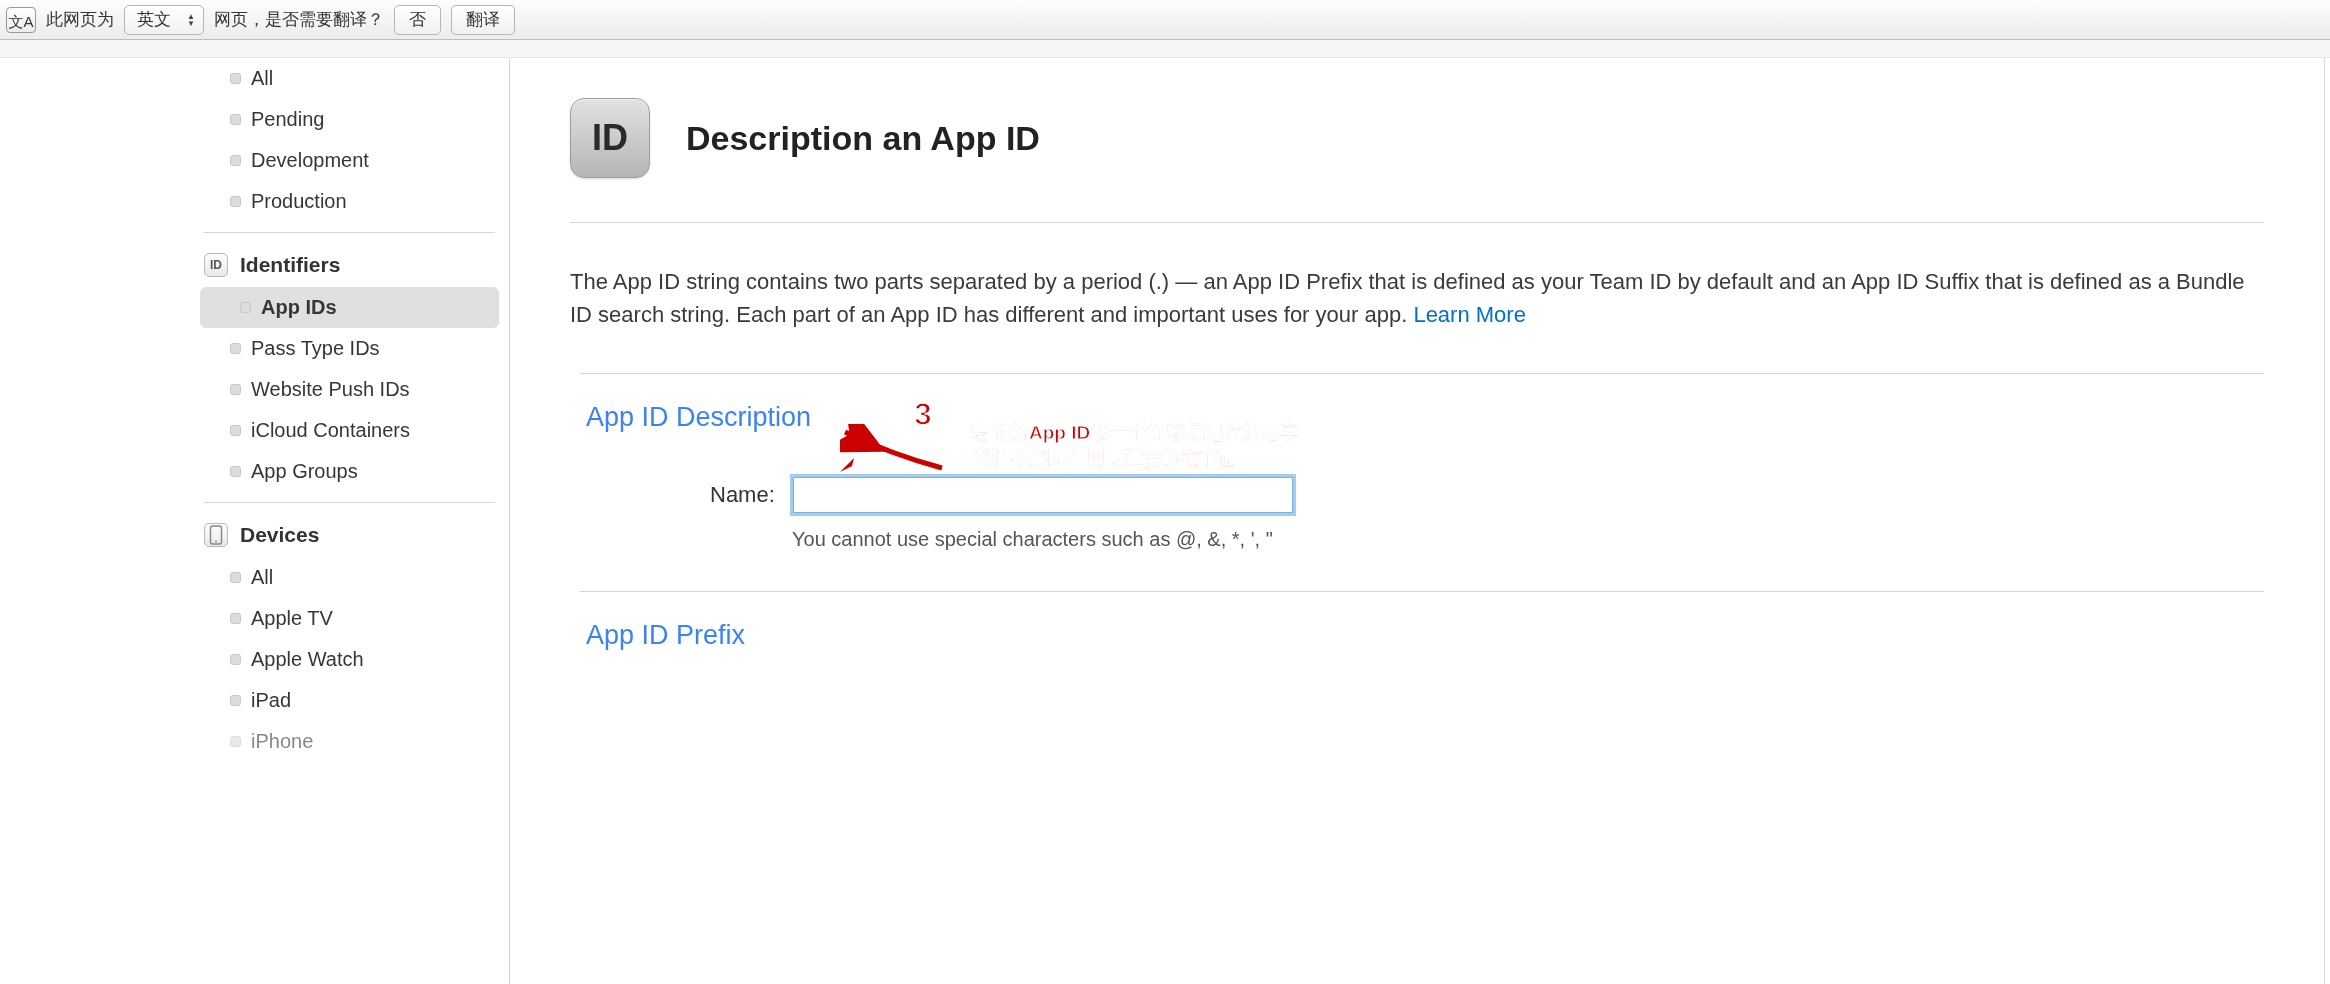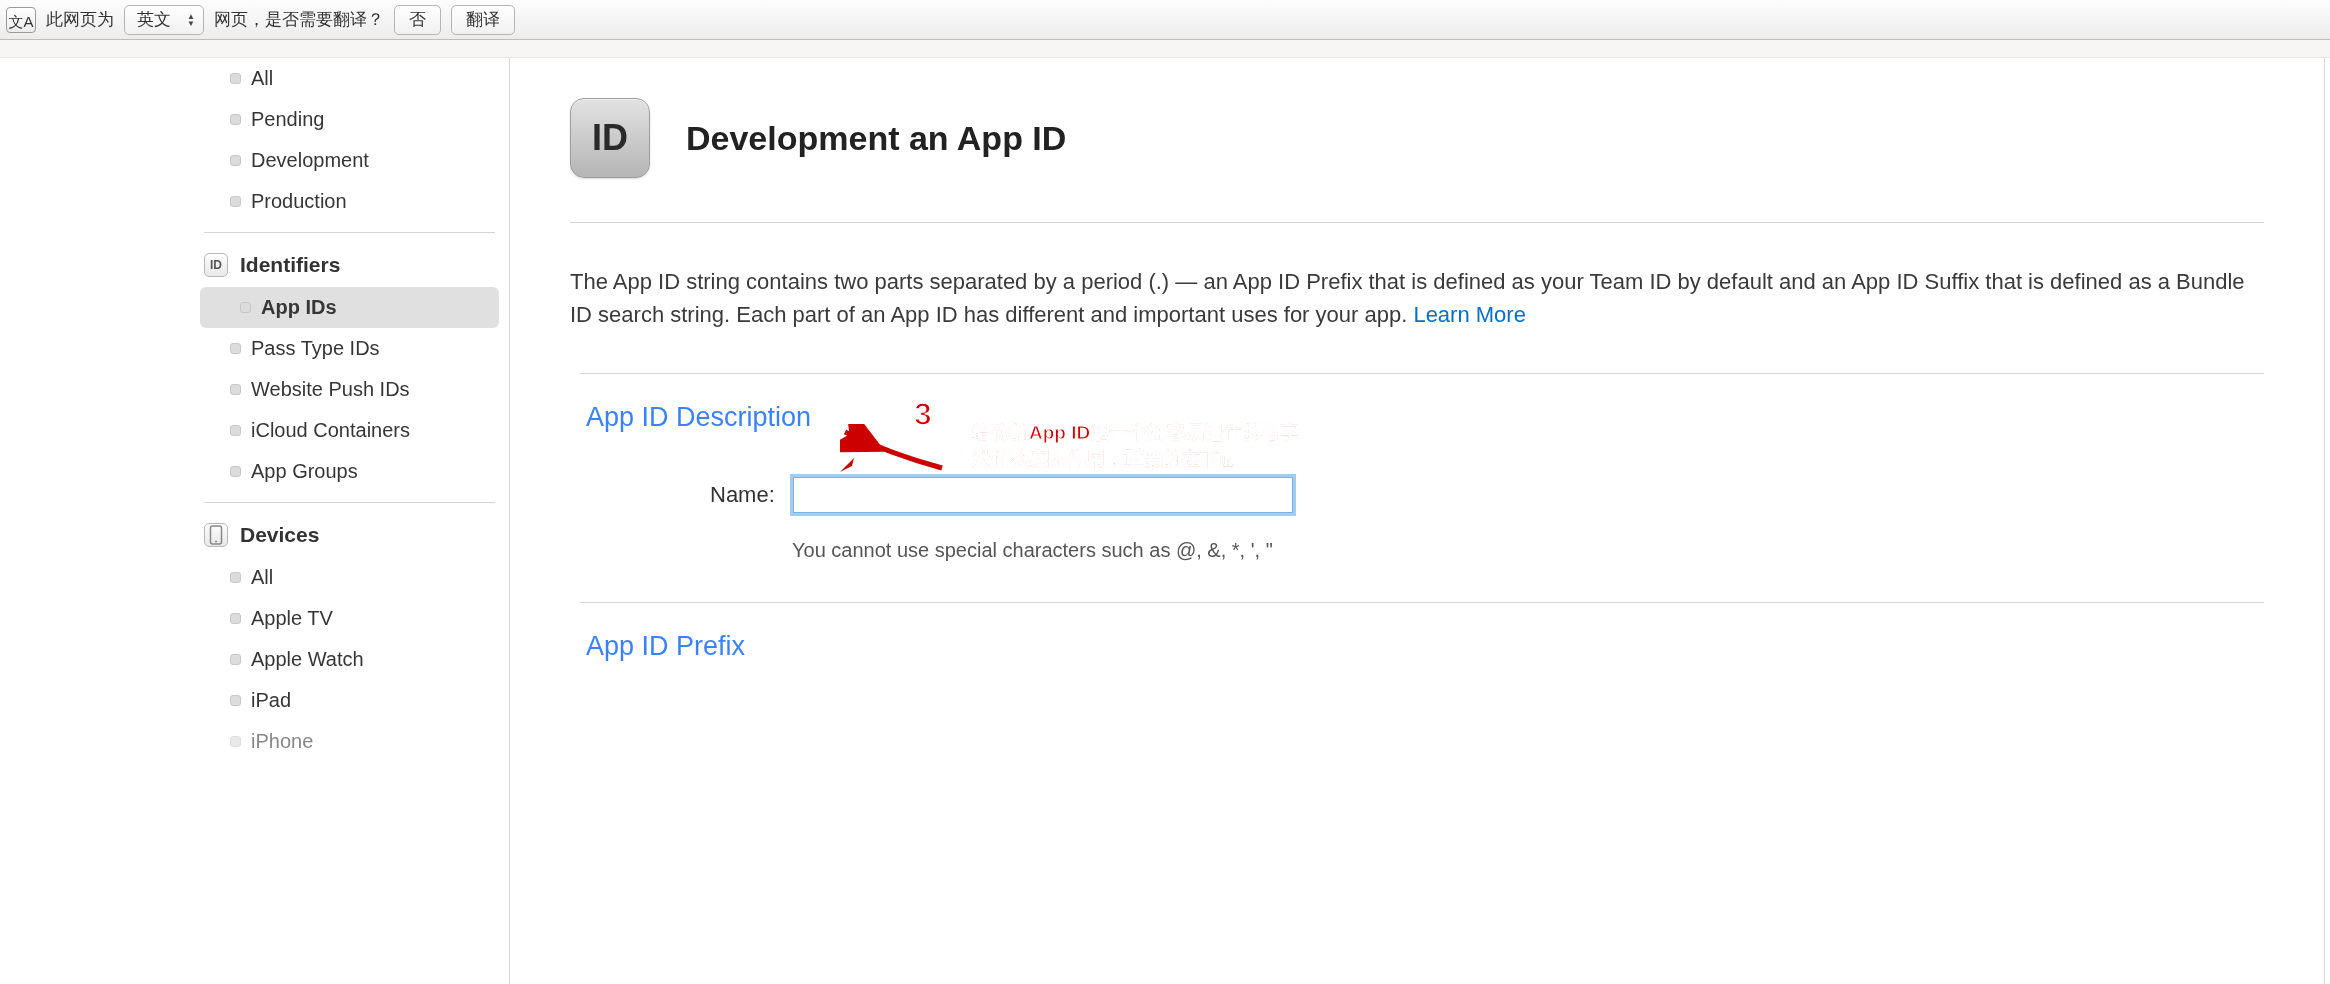--- a/index.html
+++ b/index.html
@@ -176,21 +176,21 @@
     width: 500px;
     height: 36px;
     border: 1px solid #7dafdd;
     outline: 3px solid #a2cdef;
     outline-offset: 0;
     padding: 0 8px;
     font-size: 18px;
   }
   .help-text {
     margin-left: 212px;
-    margin-top: 26px;
+    margin-top: 15px;
     font-size: 20px;
     color: #555;
   }
 
   
   .annotation {
     position: absolute;
     top: 338px;
     left: 382px;
     width: 520px;
@@ -330,21 +330,21 @@
       <li class="sub-item" style="opacity:0.6">
           <span class="bullet"></span>
           <span>iPhone</span>
         </li>
     </ul>
   </div>
 
   <div class="main">
     <div class="title-row">
       <div class="id-badge">ID</div>
-      <h1>Development an App ID</h1>
+      <h1>Description an App ID</h1>
     </div>
     <div class="hr"></div>
 
     <p class="intro">
       <span>The App ID string contains two parts separated by a period (.) — an App ID Prefix that is defined as your Team ID by default and an App ID Suffix that is defined as a Bundle ID search string. Each part of an App ID has different and important uses for your app. </span><a href="#">Learn More</a>
     </p>
 
     <div class="section-box">
       <h2>App ID Description</h2>
       <div class="form-row">

